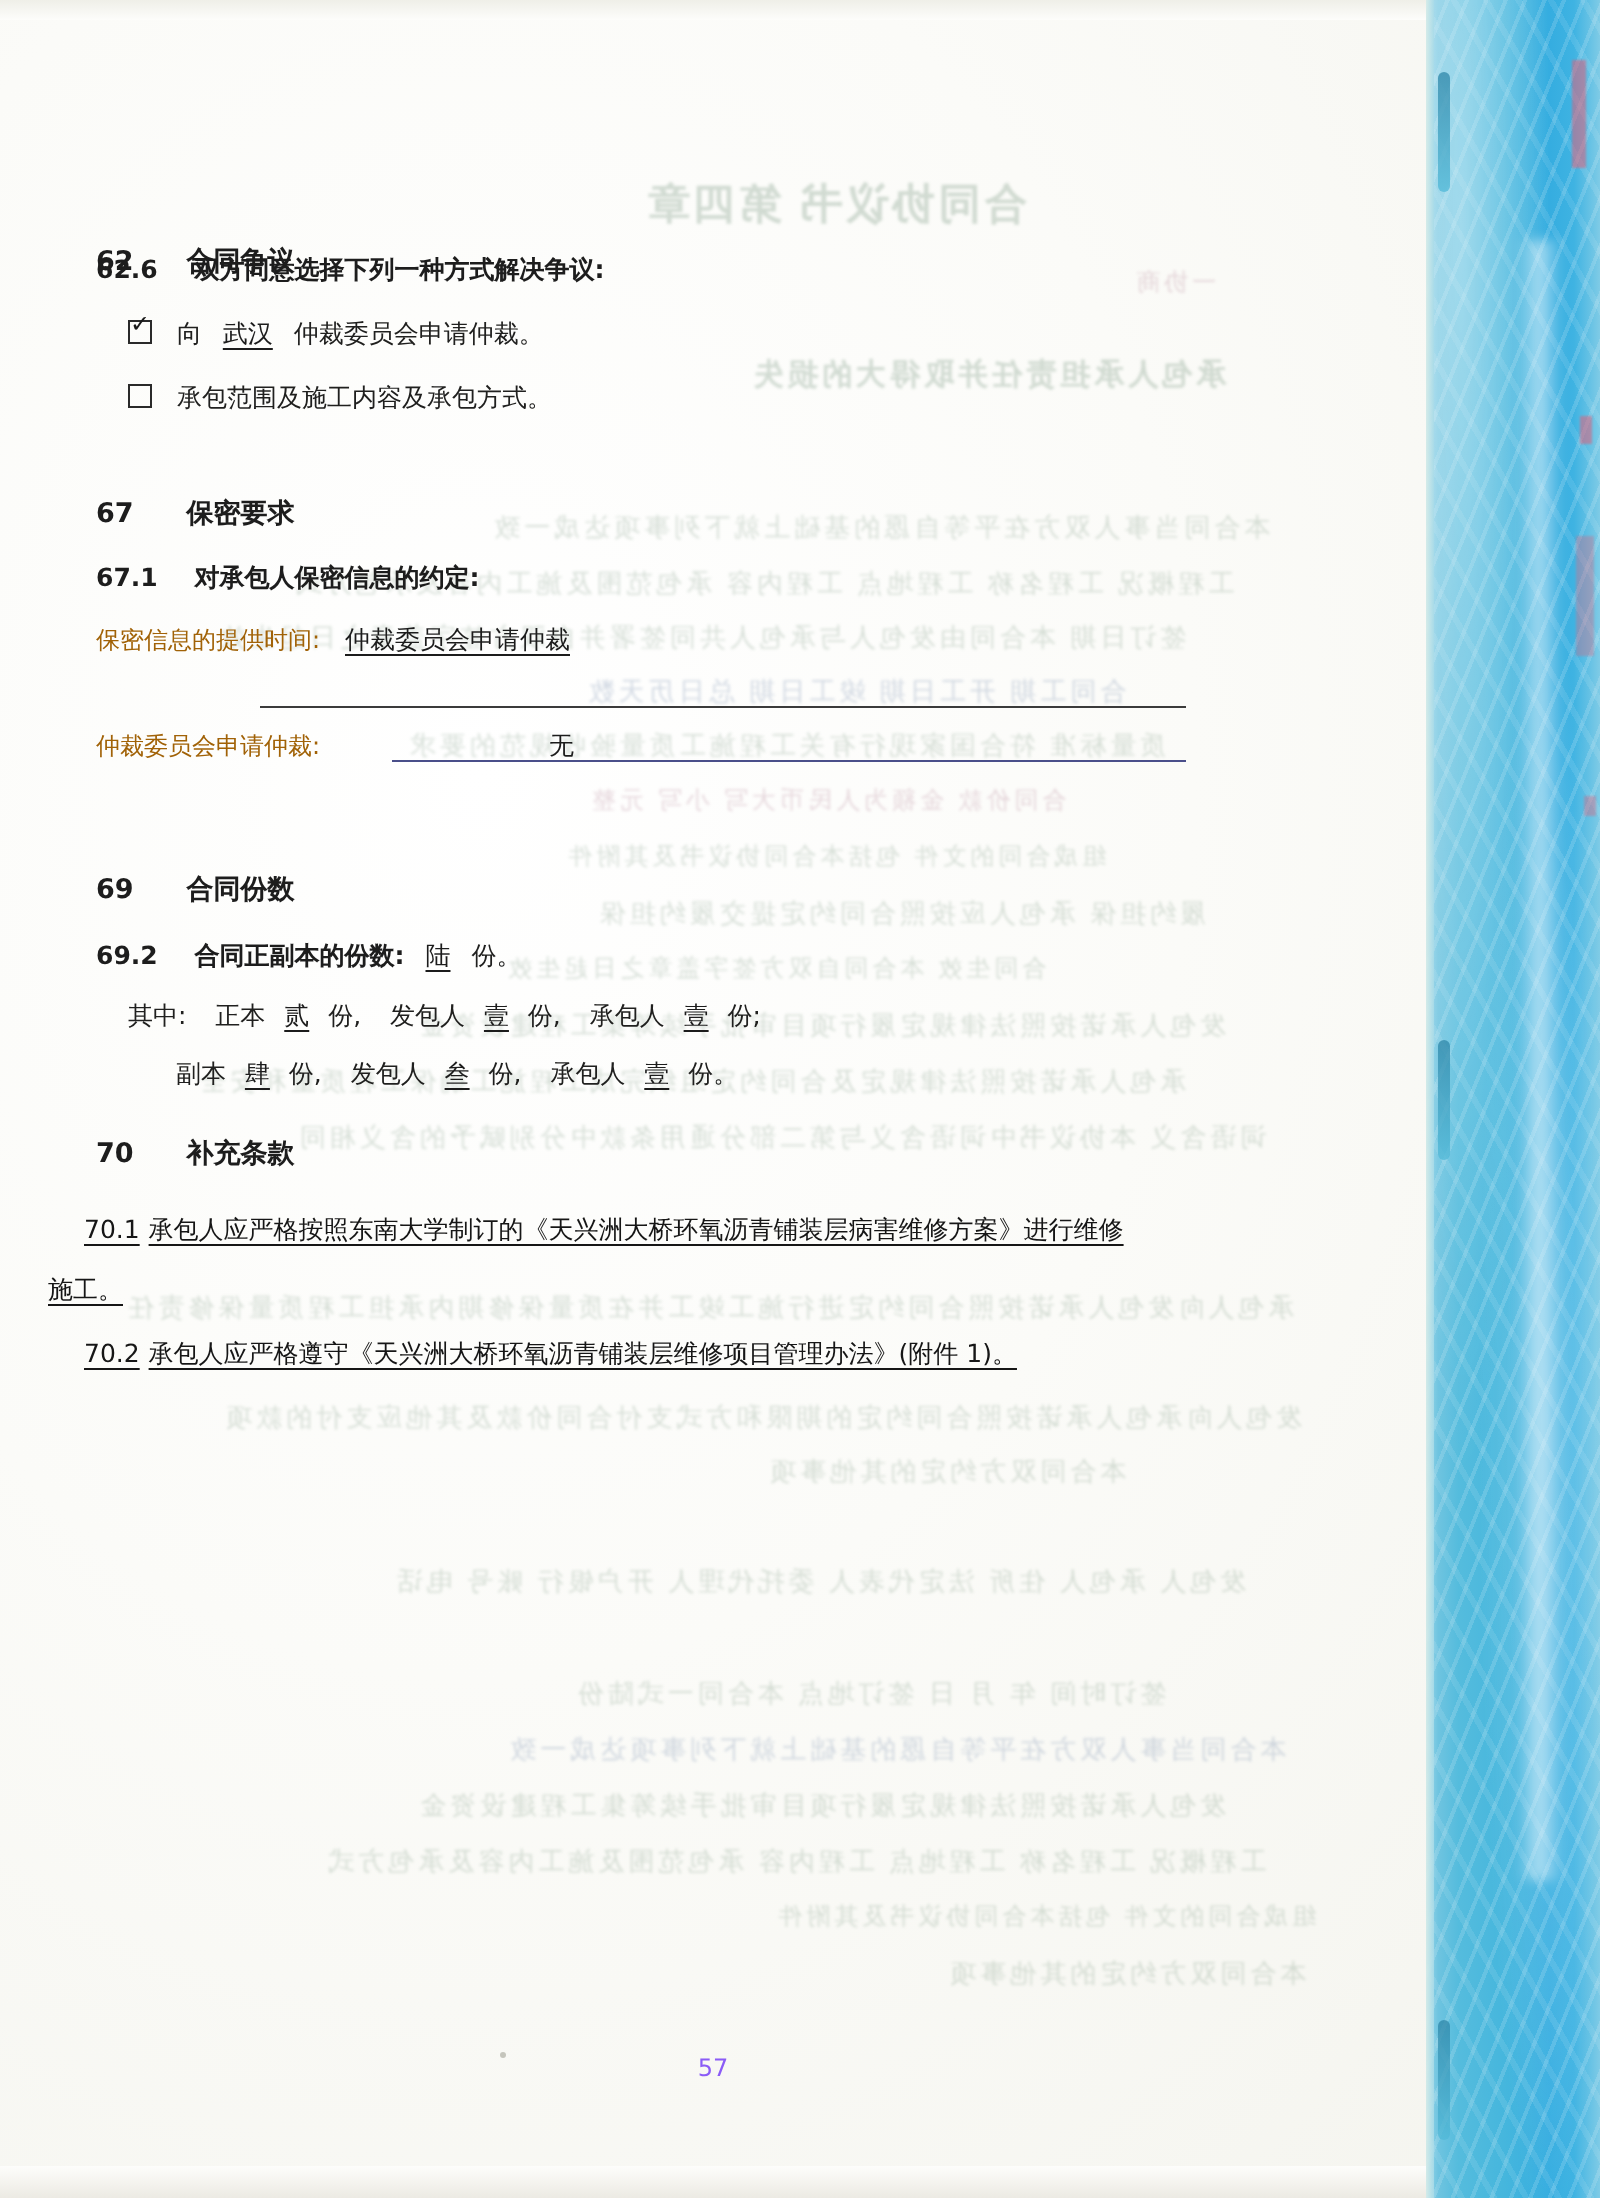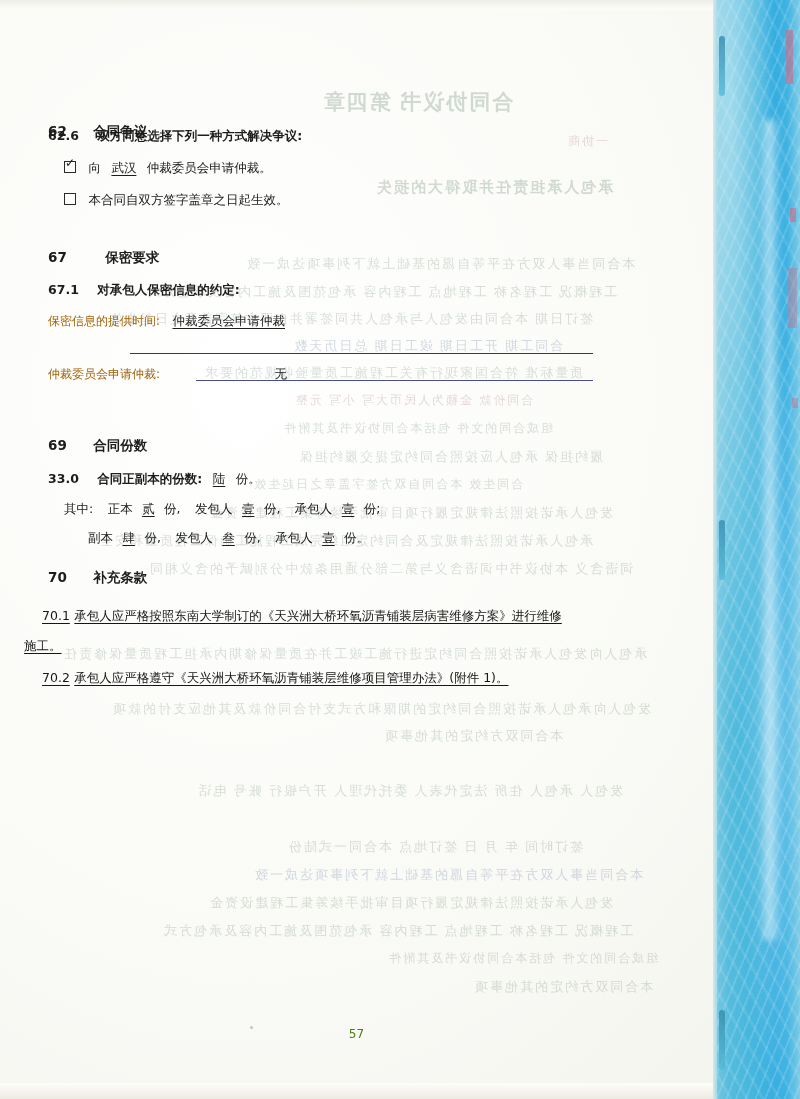--- a/index.html
+++ b/index.html
@@ -195,21 +195,21 @@
     text-underline-offset: 3px;
   }
 
   .pagenum {
     position: absolute;
     left: 0; top: 1027px;
     width: 713px;
     text-align: center;
     font-family: "DejaVu Sans", sans-serif;
     font-size: 12px;
-    color: #4d7c0f;
+    color: #8b5cf6;
   }
 
   
   .speck {
     position: absolute;
     width: 3px; height: 3px;
     background: #b8b8ae;
     border-radius: 50%;
     opacity: .8;
   }
@@ -264,26 +264,26 @@
 
     <div class="blk" style="left:64px; top:158px;">
       <span class="checkbox checked"></span>
       <span class="body-txt">向</span>
       <span class="fill-word u-line" style="margin:0 6px;">武汉</span>
       <span class="body-txt">仲裁委员会申请仲裁。</span>
     </div>
 
     <div class="blk" style="left:64px; top:190px;">
       <span class="checkbox"></span>
-      <span class="body-txt">本合同自双方签字盖章之日起生效。</span>
+      <span class="body-txt">承包范围及施工内容及承包方式。</span>
     </div>
 
     <div class="blk" style="left:48px; top:248px;">
       <span class="h-num">67</span>
-      <span class="h-txt" style="margin-left:34px;">保密要求</span>
+      <span class="h-txt" style="margin-left:22px;">保密要求</span>
     </div>
 
     <div class="blk" style="left:48px; top:280px;">
       <span class="sub">67.1</span>
       <span class="sub" style="margin-left:14px;">对承包人保密信息的约定:</span>
     </div>
 
     <div class="blk" style="left:48px; top:311px;">
       <span class="small-txt">保密信息的提供时间:</span>
       <span class="fill-word u-line" style="margin-left:8px;">仲裁委员会申请仲裁</span>
@@ -296,21 +296,21 @@
       <span class="fill-word" style="margin-left:110px;">无</span>
     </div>
     <div class="rule blue" style="left:196px; top:380px; width:397px;"></div>
 
     <div class="blk" style="left:48px; top:436px;">
       <span class="h-num">69</span>
       <span class="h-txt" style="margin-left:22px;">合同份数</span>
     </div>
 
     <div class="blk" style="left:48px; top:469px;">
-      <span class="sub">33.0</span>
+      <span class="sub">69.2</span>
       <span class="sub" style="margin-left:14px;">合同正副本的份数:</span>
       <span class="fill-word u-line" style="margin:0 6px;">陆</span>
       <span class="body-txt">份。</span>
     </div>
 
     <div class="blk" style="left:64px; top:499px;">
       <span class="body-txt">其中:</span>
       <span class="body-txt" style="margin-left:10px;">正本</span>
       <span class="fill-word u-line" style="margin:0 5px;">贰</span>
       <span class="body-txt">份,</span>

